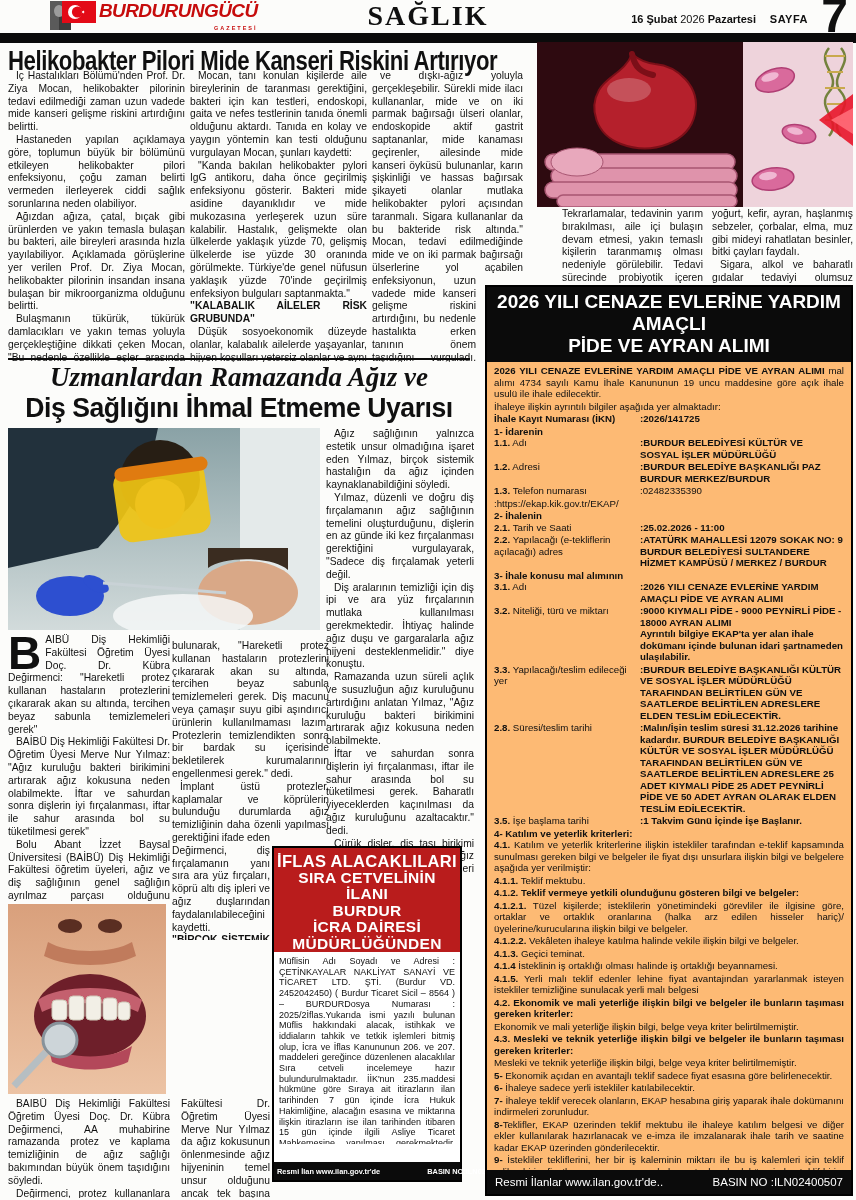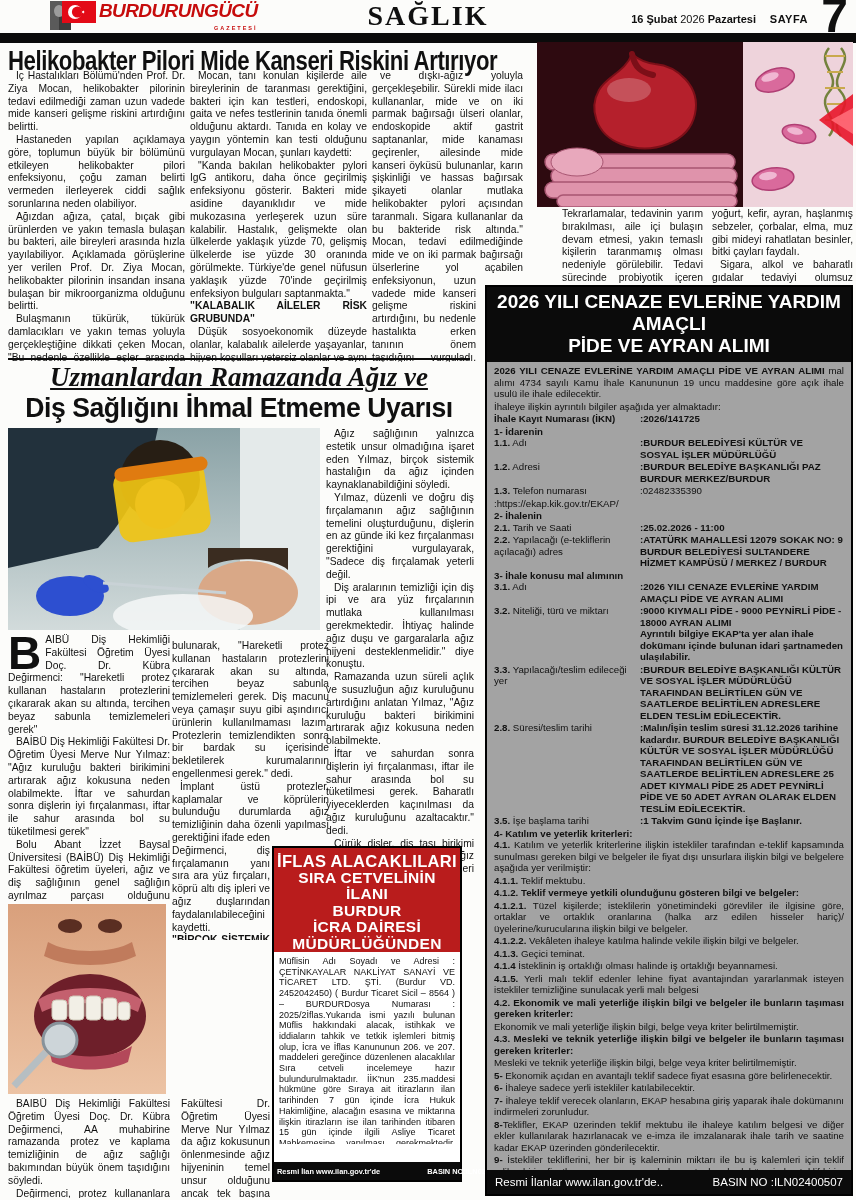--- a/index.html
+++ b/index.html
@@ -27,21 +27,21 @@
   #img1 { left:537px; top:42px; width:316px; height:165px; }
   #a1c1 { left:8px;   top:70px; width:177px; height:292px; }
   #a1c2 { left:190px; top:70px; width:177px; height:292px; }
   #a1c3 { left:372px; top:70px; width:152px; height:292px; }
   .sp1 { float:right; width:1px;  height:212px; }
   .sp2 { float:right; clear:right; width:48px; height:80px; }
   #caption { left:562px; top:208px; width:291px; height:78px; column-count:2; column-gap:9px; overflow:hidden; }
   #rule1 { left:8px; top:358px; width:462px; height:2px; background:#0b0b0b; }
 
   
-  #a2-kicker { left:8px; top:362px; width:462px; text-align:center; font-family:"Liberation Serif",serif; font-style:italic; font-weight:bold; font-size:27px;text-decoration:underline; }
+  #a2-kicker { left:8px; top:362px; width:462px; text-align:center; font-family:"Liberation Serif",serif; font-style:italic; font-weight:bold; font-size:27px; }
   #a2-headline { left:8px; top:392px; width:462px; text-align:center; font-weight:bold; font-size:28px; letter-spacing:-0.5px; white-space:nowrap; transform:scaleX(0.95); transform-origin:center top; }
   #photo1 { left:8px; top:428px; width:312px; height:202px; }
   #a2-right { left:326px; top:428px; width:148px; height:448px; }
   #a2-left { left:8px; top:634px; width:162px; height:270px; }
   #a2-mid  { left:172px; top:640px; width:158px; height:300px; }
   .msp1 { float:right; width:1px; height:204px; }
   .msp2 { float:right; clear:right; width:60px; height:96px; }
   #photo2 { left:8px; top:904px; width:158px; height:190px; }
   #a2-b1 { left:8px; top:1098px; width:162px; height:100px; }
   #a2-b2 { left:181px; top:1098px; width:89px; height:100px; }
@@ -49,21 +49,21 @@
 
   
   #iflas { left:272px; top:846px; width:190px; height:336px; border:2px solid #000; background:#fff; }
   #iflas-title { background:#b91c1c; color:#fff; text-align:center; font-weight:bold; padding:5px 2px 0; }
   #iflas-title div { font-size:15.5px; line-height:16.5px; letter-spacing:0.3px; }
   #iflas-title div:first-child { font-size:16.5px; }
   #iflas-body { padding:4px 5px; font-size:9px; line-height:10.7px; text-align:justify; height:192px; overflow:hidden; }
   #iflas-foot { position:absolute; left:0; right:0; bottom:0; height:18px; background:#0b0b0b; color:#fff; font-size:7.4px; font-weight:bold; display:flex; justify-content:space-between; align-items:center; padding:0 3px; white-space:nowrap;gap:47px; }
 
   
-  #tender { left:485px; top:285px; width:368px; height:911px; border:2px solid #000; background:#a3a3a3; }
+  #tender { left:485px; top:285px; width:368px; height:911px; border:2px solid #000; background:#fdba74; }
   #tender-title { background:#0b0b0b; color:#fff; text-align:center; font-weight:bold; font-size:19px; line-height:22px; padding:4px 2px 5px; }
   #tender-body { padding:3px 7px; font-size:9.7px; line-height:11.5px; height:824px; overflow:hidden; }
   #tender-body p.tp { text-align:justify; margin-bottom:1px; }
   .kv { display:grid; grid-template-columns:146px 1fr; margin-bottom:1px; }
   .kv .kl b { font-weight:bold; }
   .kv .kval { white-space:pre-line; }
   .vb { font-weight:bold; }
   .tsec { font-weight:bold; }
   #tender-foot { position:absolute; left:0; right:0; bottom:0; height:24px; background:#0b0b0b; color:#fff; font-weight:normal; font-size:11.5px; display:flex; justify-content:space-between; align-items:center; padding:0 8px; }
 </style>

